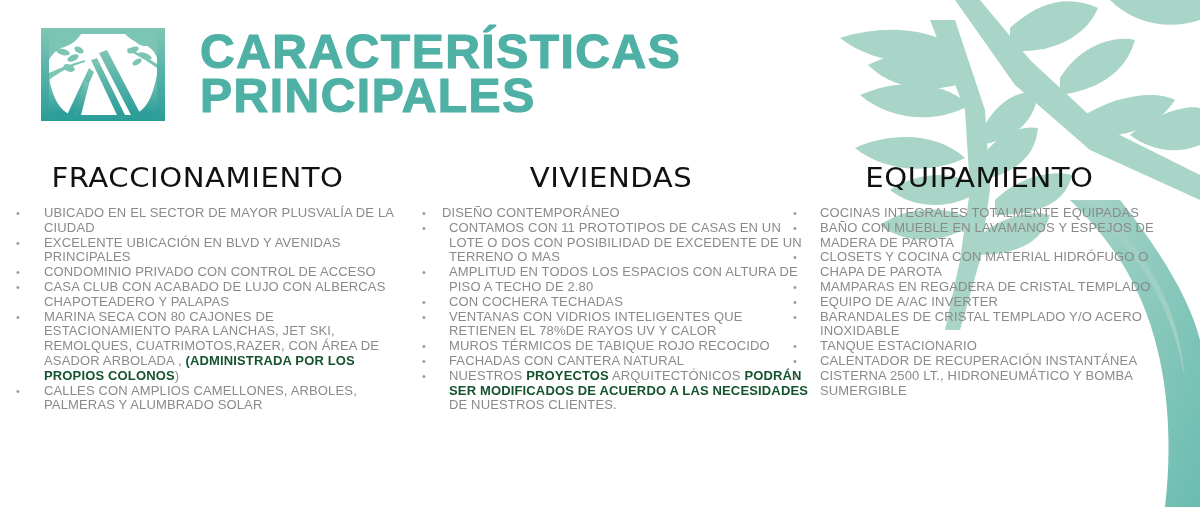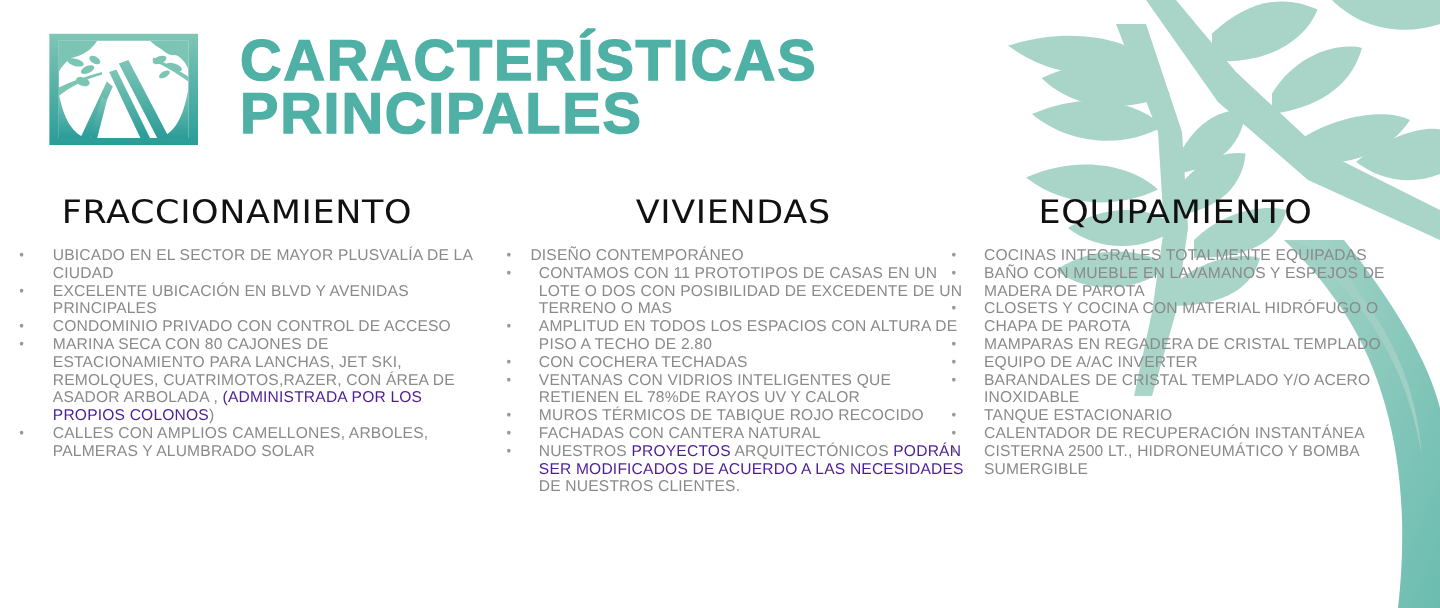--- a/index.html
+++ b/index.html
@@ -17,21 +17,21 @@
 
   .col { position: absolute; top: 160px; z-index: 2; }
   .col h2 { font-family: "DejaVu Sans", sans-serif; font-weight: normal; font-size: 27px;
     color: #111; letter-spacing: 0.5px; line-height: 36px; text-align: center;
     transform: scaleX(1.08); transform-origin: center; }
 
   .col ul { list-style: none; margin-top: 10px; }
   .col li { position: relative; color: #8a8a8a; font-size: 13px; line-height: 14.8px;
     padding-left: 44px; text-transform: uppercase; letter-spacing: 0.15px; }
   .col li::before { content: "•"; position: absolute; left: 16px; top: 0; font-size: 11px; color: #999; }
-  .col li b { font-weight: normal; color: #4c1d95; }
+  .col li b { font-weight: bold; color: #14532d; }
 
   .col-1 { left: 0; width: 395px; }
   .col-1 h2 { width: 395px; }
   .col-2 { left: 411px; width: 400px; }
   .col-2 h2 { width: 400px; }
   .col-2 li { padding-left: 38px; }
   .col-2 li::before { left: 11px; }
   .col-3 { left: 776px; width: 407px; }
   .col-3 h2 { width: 407px; }
   .col-3 li { padding-left: 44px; }
@@ -118,20 +118,21 @@
   <span>CARACTERÍSTICAS</span>
   <span>PRINCIPALES</span>
 </div>
 
 <section class="col col-1">
   <h2>FRACCIONAMIENTO</h2>
   <ul>
     <li><span>UBICADO EN EL SECTOR DE MAYOR PLUSVALÍA DE LA CIUDAD</span></li>
     <li><span>EXCELENTE UBICACIÓN EN BLVD Y AVENIDAS PRINCIPALES</span></li>
     <li><span>CONDOMINIO PRIVADO CON CONTROL DE ACCESO</span></li>
+    <li><span>CASA CLUB CON ACABADO DE LUJO CON ALBERCAS CHAPOTEADERO Y PALAPAS</span></li>
     <li><span>MARINA SECA CON 80 CAJONES DE ESTACIONAMIENTO PARA LANCHAS, JET SKI, REMOLQUES, CUATRIMOTOS,RAZER, CON ÁREA DE ASADOR ARBOLADA ,</span> <b>(ADMINISTRADA POR LOS PROPIOS COLONOS</b><span>)</span></li>
     <li><span>CALLES CON AMPLIOS CAMELLONES, ARBOLES, PALMERAS Y ALUMBRADO SOLAR</span></li>
   </ul>
 </section>
 
 <section class="col col-2">
   <h2>VIVIENDAS</h2>
   <ul>
     <li style="padding-left:31px"><span>DISEÑO CONTEMPORÁNEO</span></li>
     <li><span> CONTAMOS CON 11 PROTOTIPOS DE CASAS EN UN LOTE O DOS CON POSIBILIDAD DE EXCEDENTE DE UN TERRENO O MAS</span></li>

